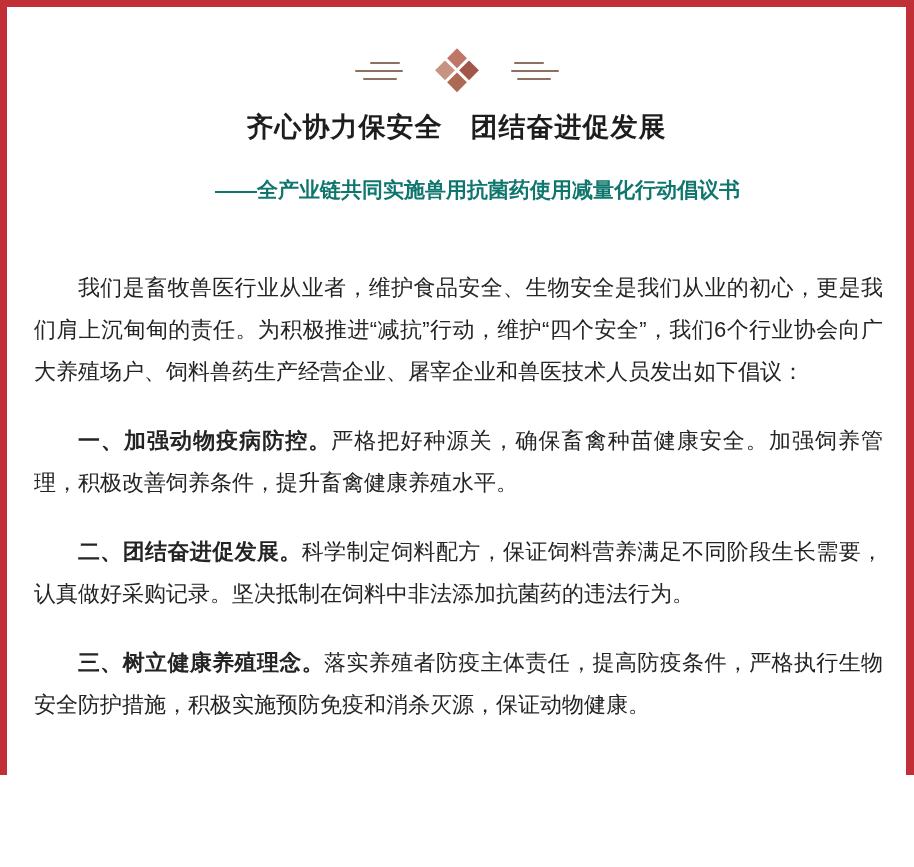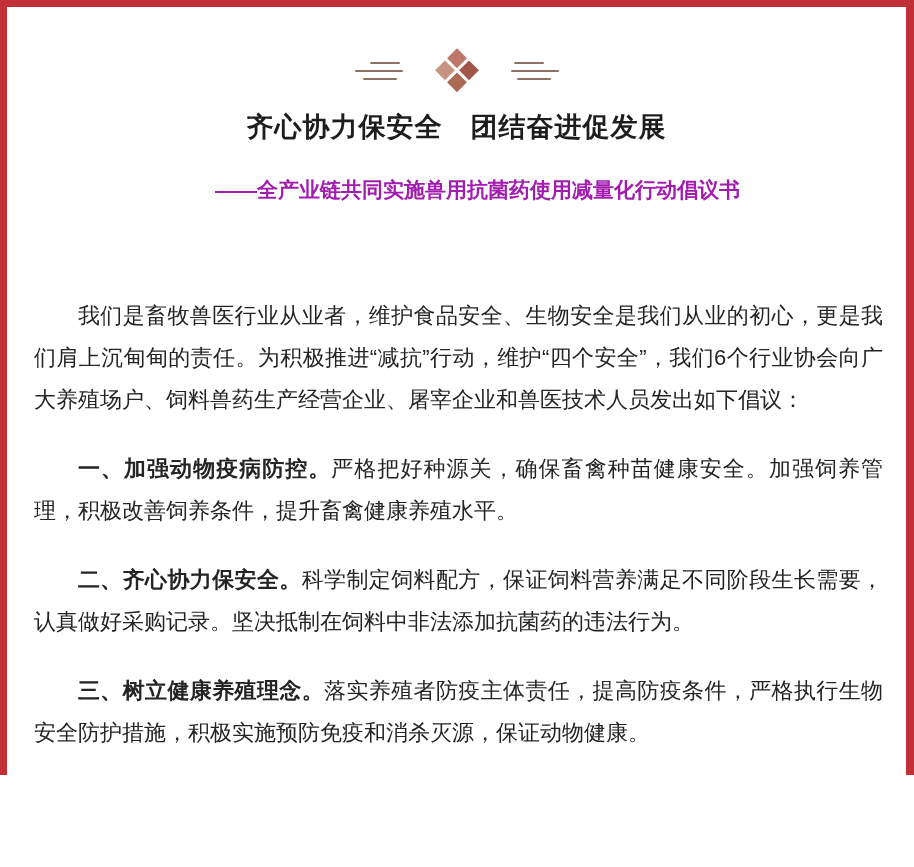--- a/index.html
+++ b/index.html
@@ -68,37 +68,37 @@
     font-weight: bold;
     color: #1d1d1d;
     letter-spacing: 1px;
   }
   .subtitle {
     margin-top: 29px;
     text-align: center;
     font-size: 21px;
     line-height: 30px;
     font-weight: bold;
-    color: #a21caf;
+    color: #0f766e;
     padding-left: 42px;
   }
   
   .content {
     padding: 0 23px 0 27px;
     font-size: 22px;
     line-height: 42px;
     color: #242424;
     text-align: justify;
   }
   .content p {
     margin: 0 0 27px 0;
     text-indent: 2em;
   }
   .content p.intro {
-    margin-top: 90px;
+    margin-top: 62px;
   }
   .content .lead {
     font-weight: bold;
   }
 </style>
 </head>
 <body>
 
 <div class="page">
 
@@ -126,21 +126,21 @@
   <div class="subtitle">——全产业链共同实施兽用抗菌药使用减量化行动倡议书</div>
 
   <div class="content">
     <p class="intro">我们是畜牧兽医行业从业者，维护食品安全、生物安全是我们从业的初心，更是我们肩上沉甸甸的责任。为积极推进“减抗”行动，维护“四个安全”，我们6个行业协会向广大养殖场户、饲料兽药生产经营企业、屠宰企业和兽医技术人员发出如下倡议：</p>
 
     <p>
       <span class="lead">一、加强动物疫病防控。</span><span>严格把好种源关，确保畜禽种苗健康安全。加强饲养管理，积极改善饲养条件，提升畜禽健康养殖水平。</span>
     </p>
 
     <p>
-      <span class="lead">二、齐心协力保安全。</span><span>科学制定饲料配方，保证饲料营养满足不同阶段生长需要，认真做好采购记录。坚决抵制在饲料中非法添加抗菌药的违法行为。</span>
+      <span class="lead">二、团结奋进促发展。</span><span>科学制定饲料配方，保证饲料营养满足不同阶段生长需要，认真做好采购记录。坚决抵制在饲料中非法添加抗菌药的违法行为。</span>
     </p>
 
     <p>
       <span class="lead">三、树立健康养殖理念。</span><span>落实养殖者防疫主体责任，提高防疫条件，严格执行生物安全防护措施，积极实施预防免疫和消杀灭源，保证动物健康。</span>
     </p>
 
   </div>
 
 </div>
 

